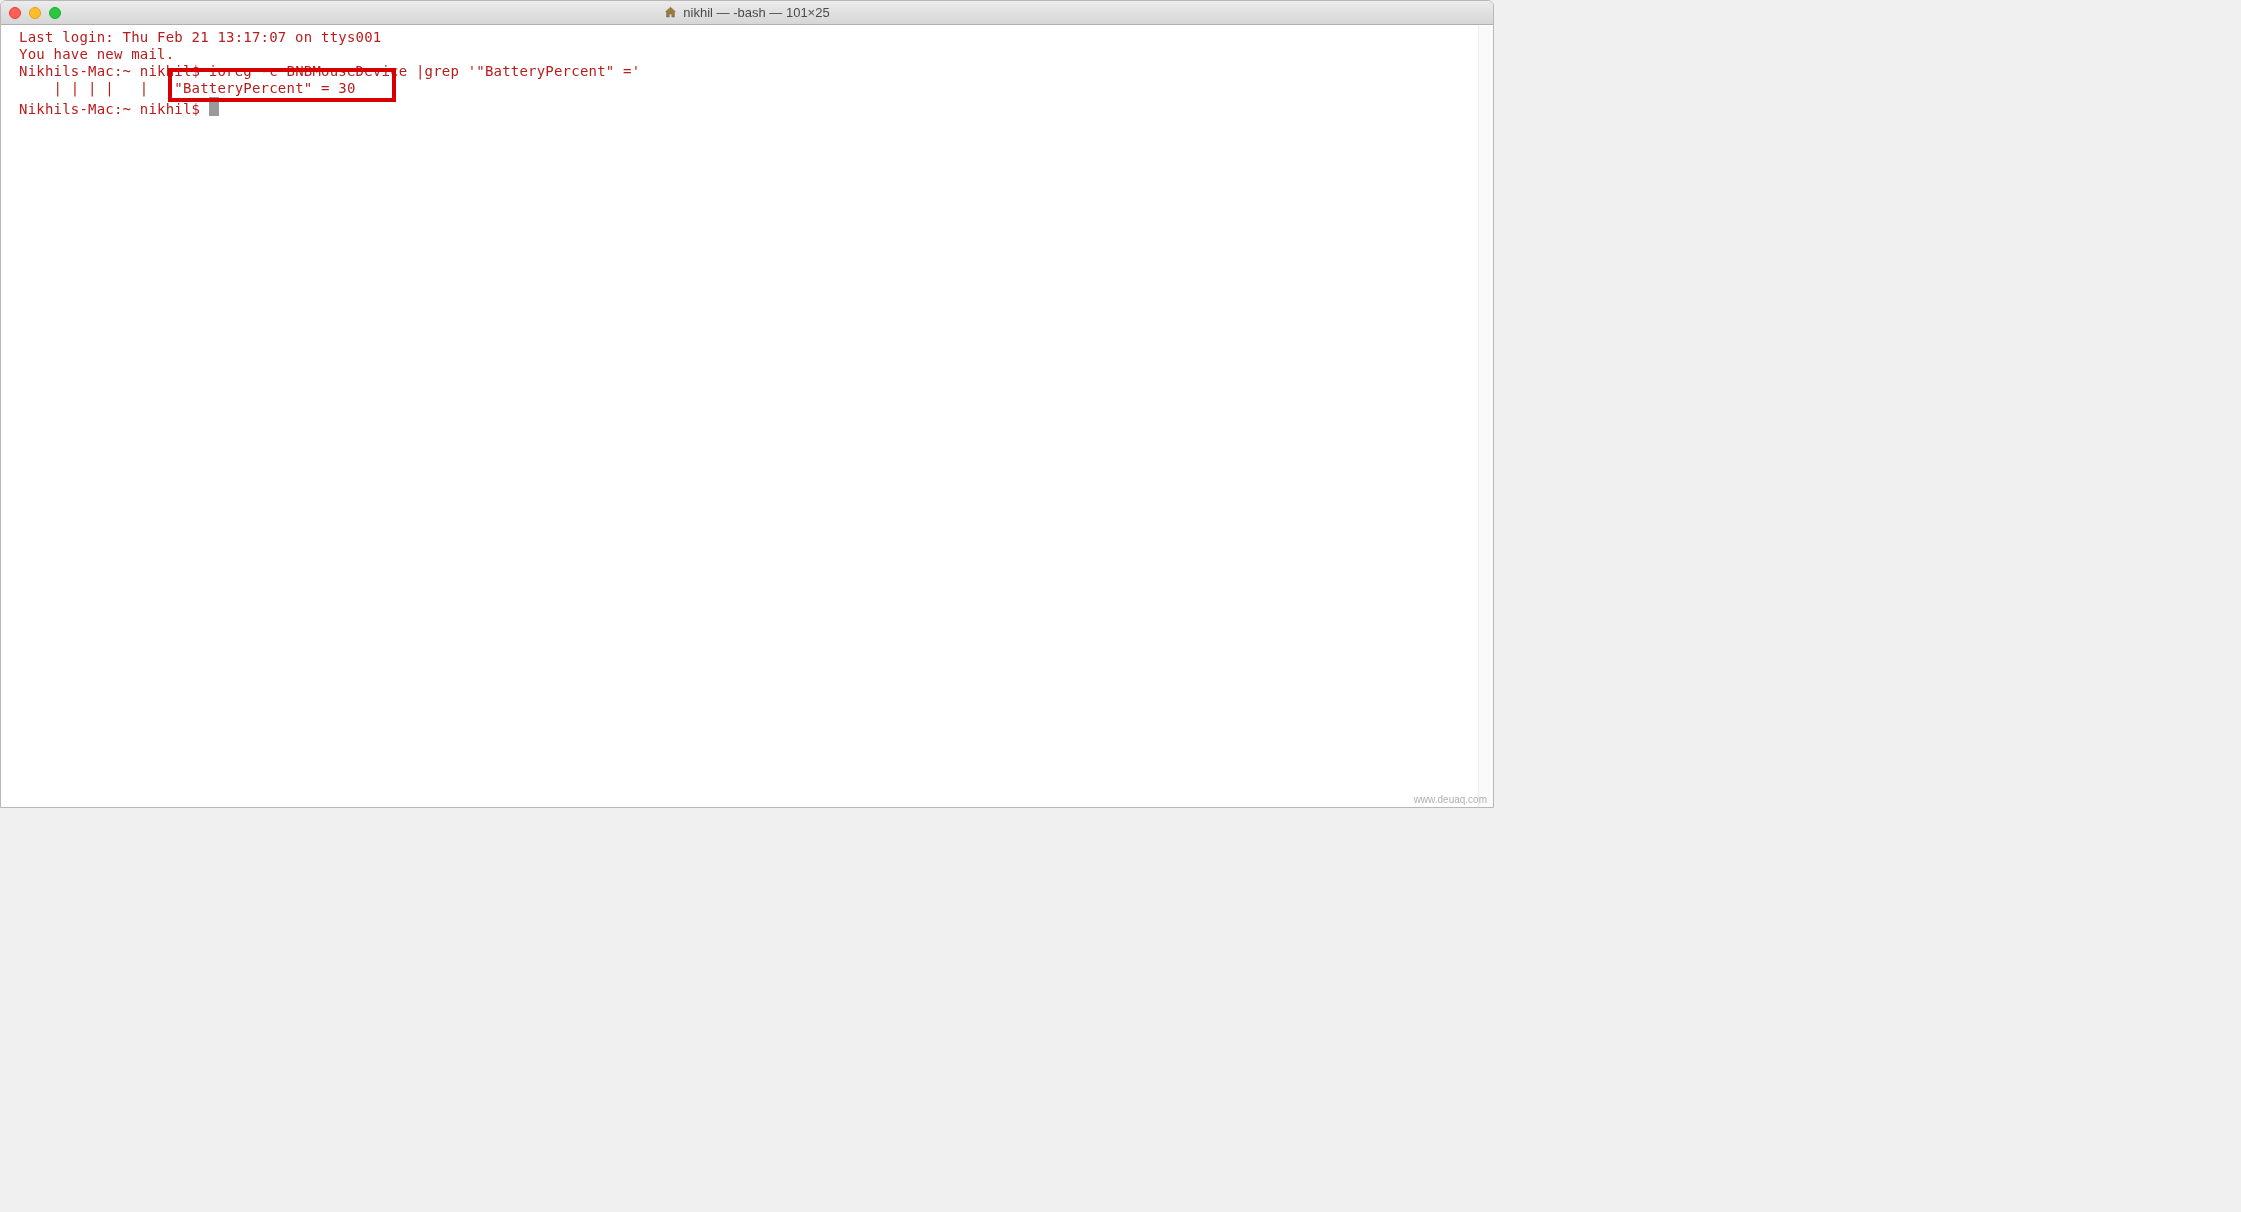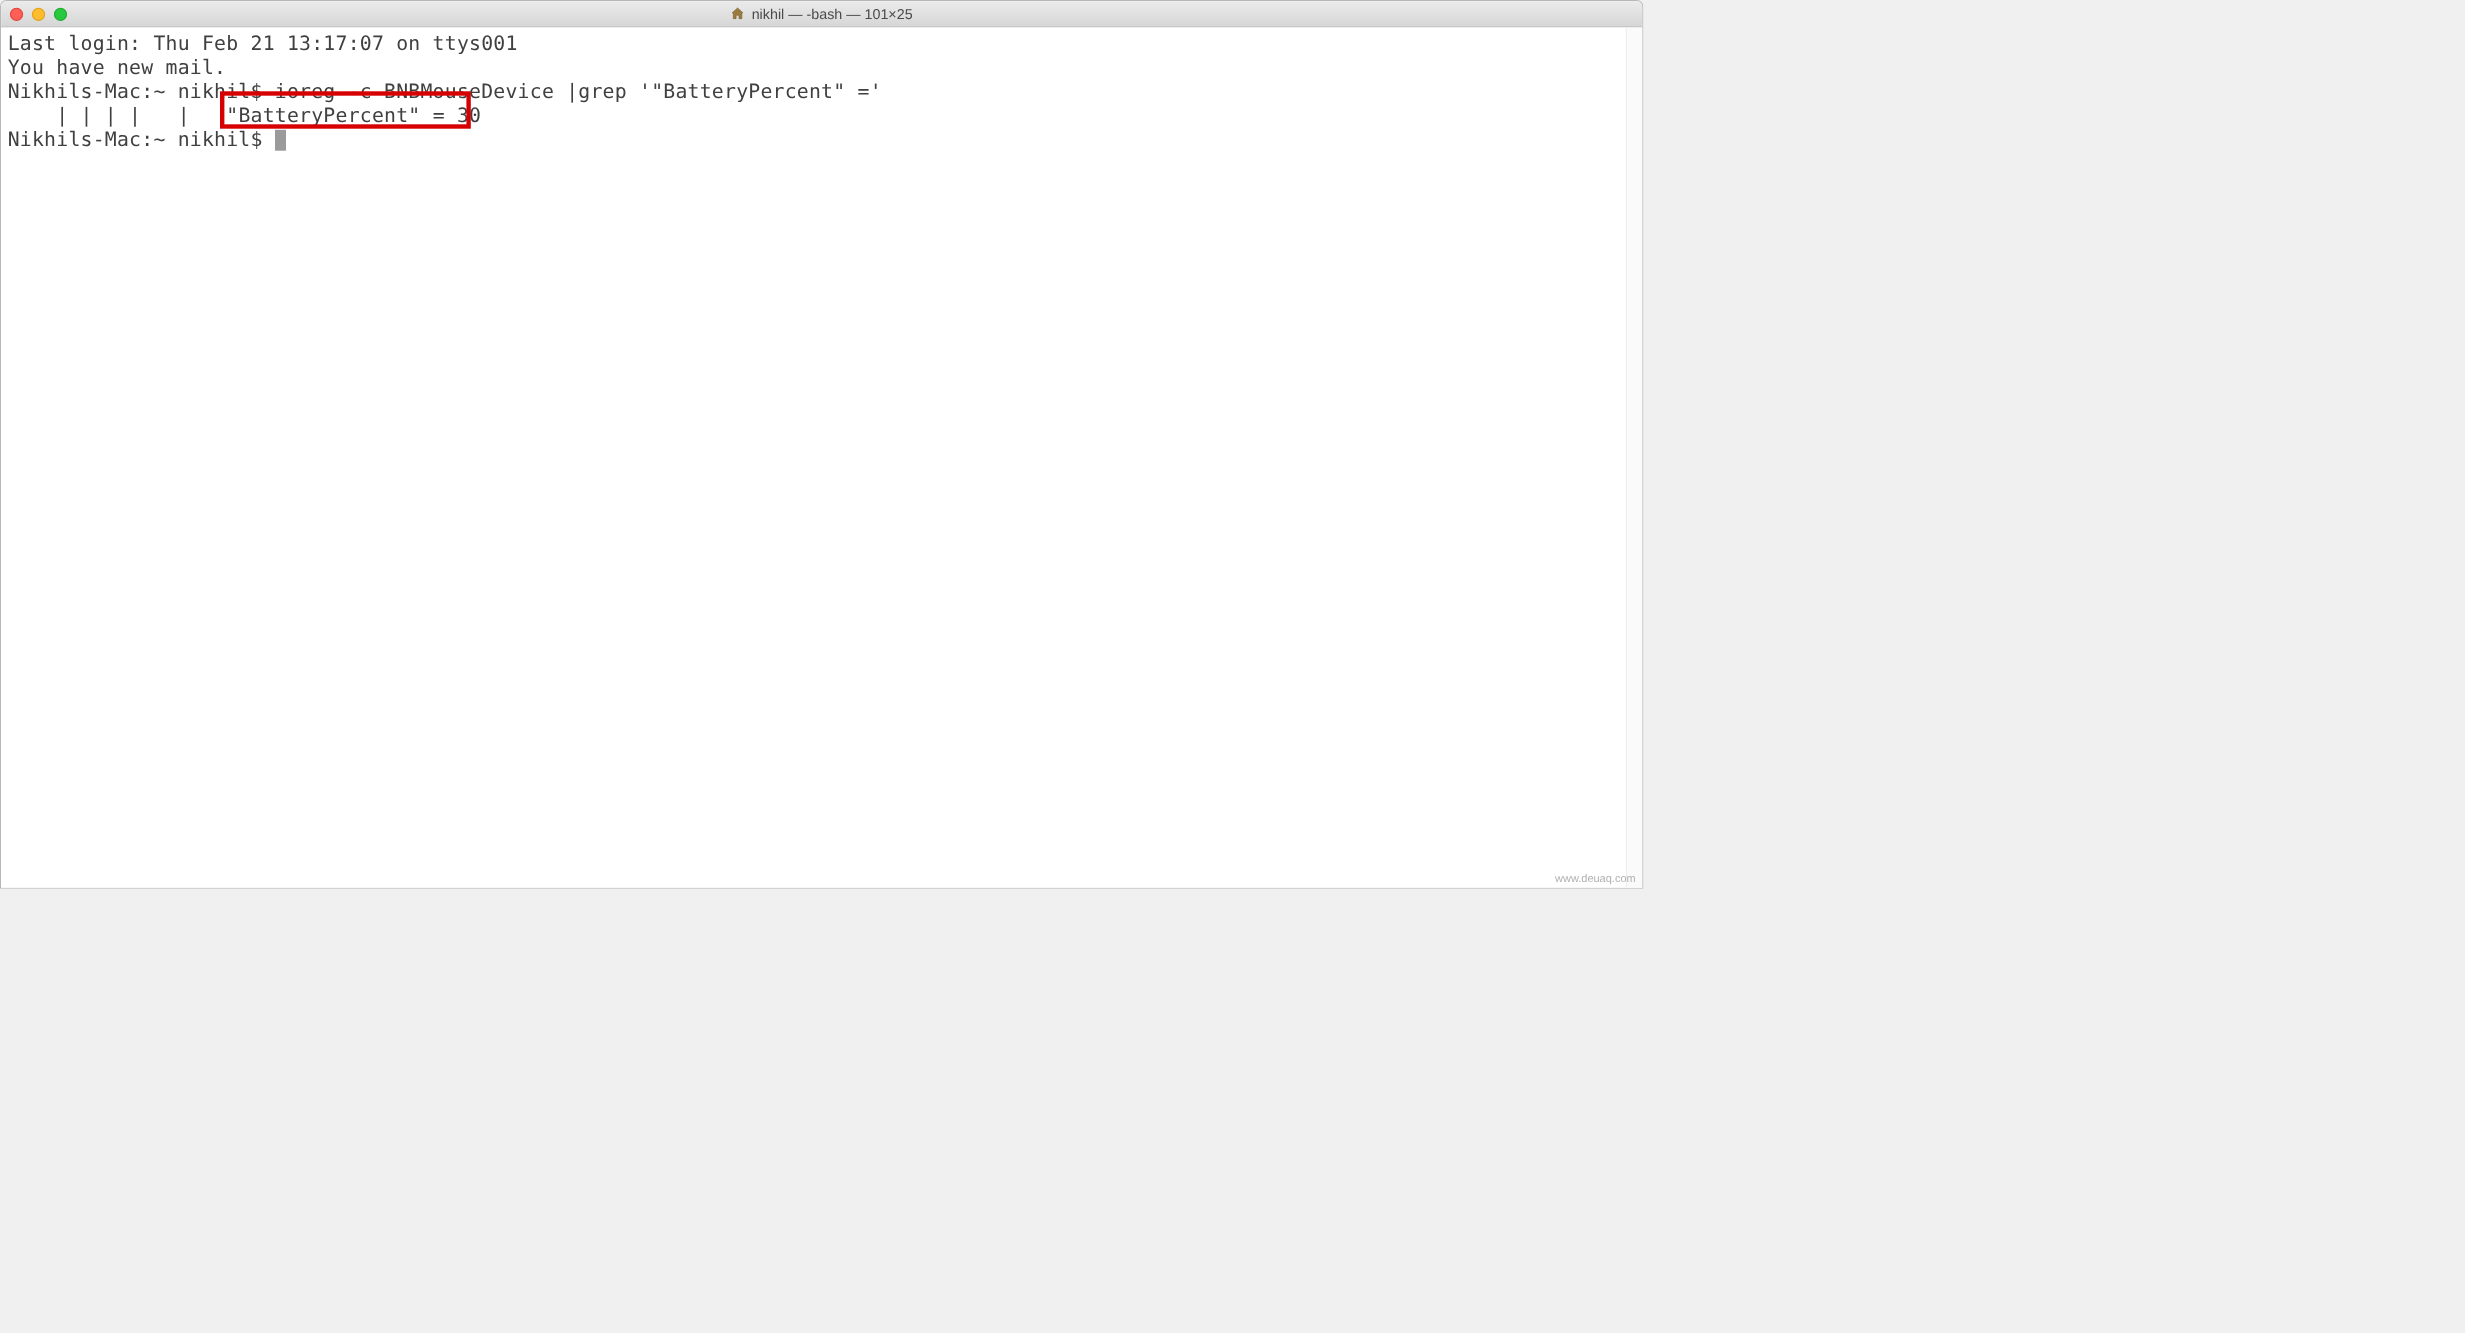--- a/index.html
+++ b/index.html
@@ -66,25 +66,25 @@
       font-size: 13px;
     }
     .home-icon {
       width: 13px;
       height: 13px;
       display: inline-block;
     }
     .terminal-body {
       flex: 1;
       background: #ffffff;
-      padding: 4px 6px;
+      padding: 4px 18px;
       font-family: "Menlo", "Monaco", "Consolas", monospace;
-      font-size: 18px;
+      font-size: 14px;
       line-height: 1.22;
-      color: #404040;
+      color: #b91c1c;
       letter-spacing: 0.2px;
       white-space: pre;
       position: relative;
     }
     .terminal-line {
       display: block;
     }
     .output-line {
       position: relative;
       display: inline-block;

